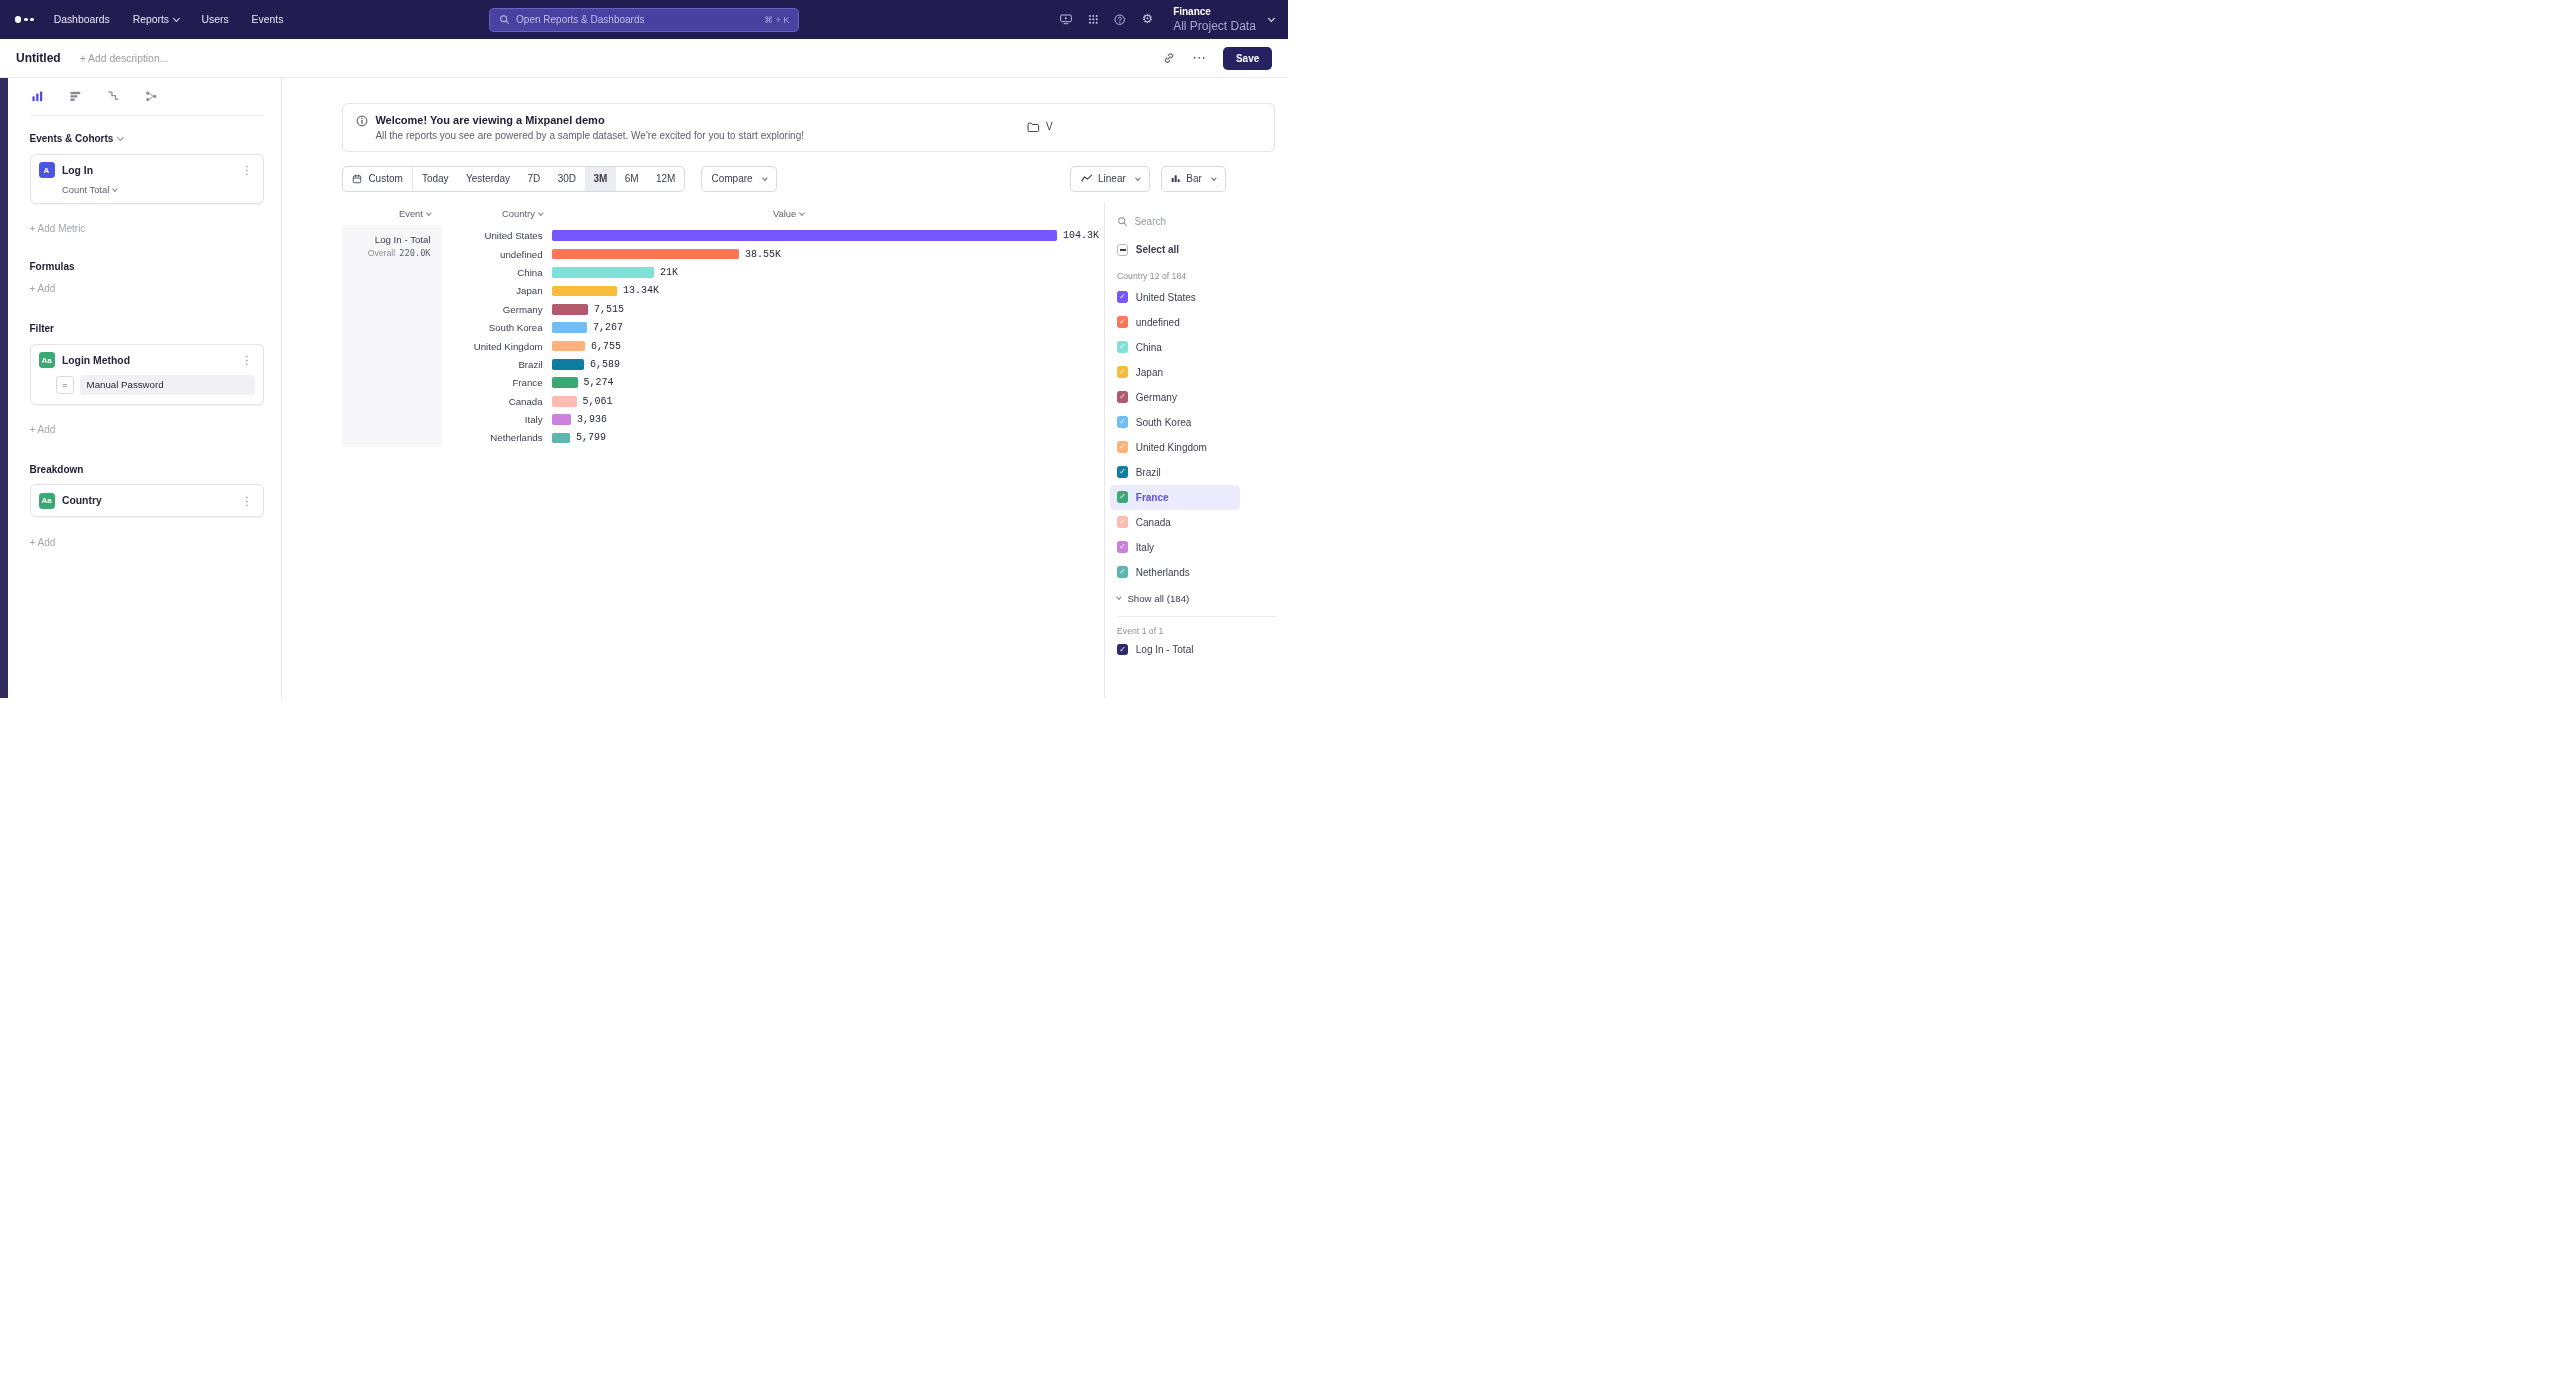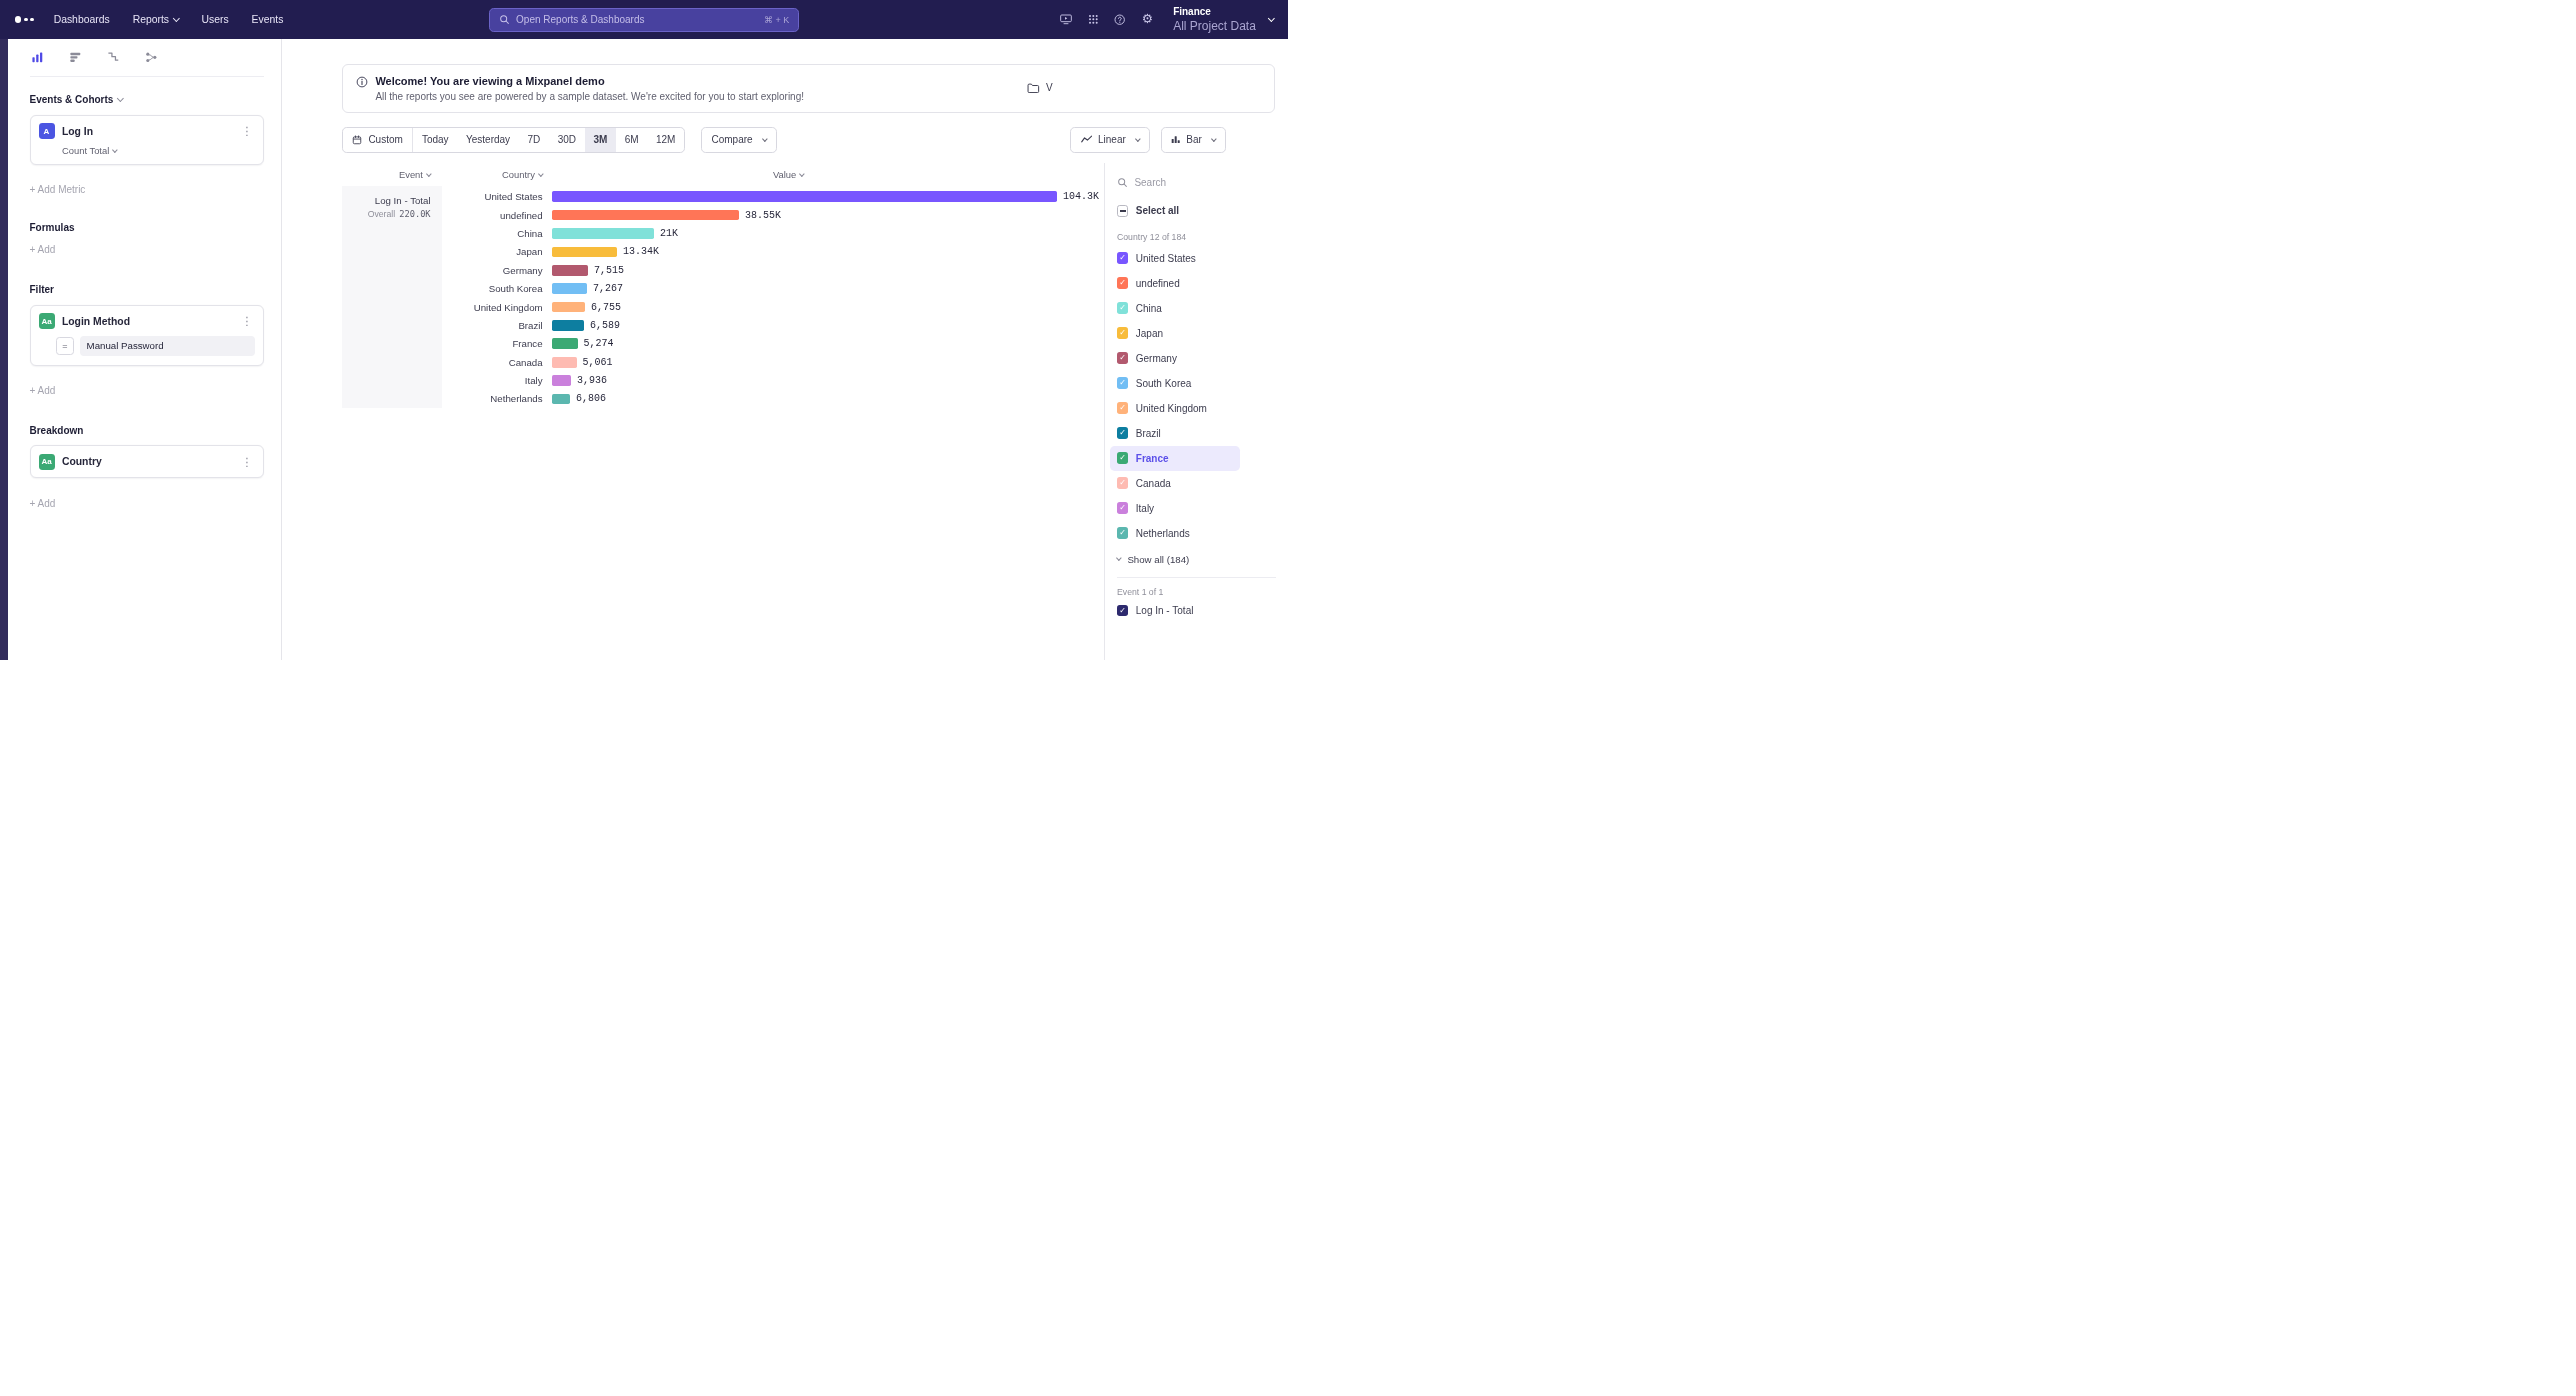--- a/index.html
+++ b/index.html
@@ -200,20 +200,35 @@
       <div class="project">
         <div>
           <div class="project-name">Finance</div>
           <div class="project-scope">All Project Data</div>
         </div>
         <span class="chev"></span>
       </div>
     </div>
   </nav>
 
+  <div class="titlebar">
+    <span class="doc-title">Untitled</span>
+    <span class="doc-desc">+ Add description...</span>
+    <div class="title-actions">
+      <span class="icon-btn">
+          <svg width="12" height="12" viewBox="0 0 16 16">
+            <path d="M6.3 9.7l3.4-3.4" stroke="currentColor" stroke-width="1.5" stroke-linecap="round" fill="none"></path>
+            <path d="M7 4.6l1.4-1.4a2.6 2.6 0 013.7 3.7L10.7 8.3" stroke="currentColor" stroke-width="1.5" fill="none" stroke-linecap="round"></path>
+            <path d="M9 11.4l-1.4 1.4a2.6 2.6 0 01-3.7-3.7L5.3 7.7" stroke="currentColor" stroke-width="1.5" fill="none" stroke-linecap="round"></path>
+          </svg>
+        </span>
+      <span class="icon-btn more-glyph">⋯</span>
+      <button class="save-btn">Save</button>
+    </div>
+  </div>
 
   <div class="content">
     <div class="left-strip"></div>
 
     <aside class="builder">
       <div class="b-inner">
         <div class="b-tabs">
           <span class="b-tab active">
               <svg width="12.7" height="12.7" viewBox="0 0 18 18">
                 <rect x="2" y="9" width="3.2" height="7" rx="1" fill="currentColor"></rect>
@@ -460,21 +475,21 @@
                   <div class="clab">Italy</div>
                   <div class="czone">
                     <div class="cbar" style="width: 19px; background: rgb(202, 128, 220);"></div>
                     <div class="cval">3,936</div>
                   </div>
                 </div>
                 <div class="crow">
                   <div class="clab">Netherlands</div>
                   <div class="czone">
                     <div class="cbar" style="width: 18px; background: rgb(91, 183, 175);"></div>
-                    <div class="cval">6,806</div>
+                    <div class="cval">5,799</div>
                   </div>
                 </div>
               </div>
           </div>
         </div>
 
         <aside class="panel">
           <div class="p-search">
             <span style="display:flex;">
                 <svg width="10.7" height="10.7" viewBox="0 0 16 16">

